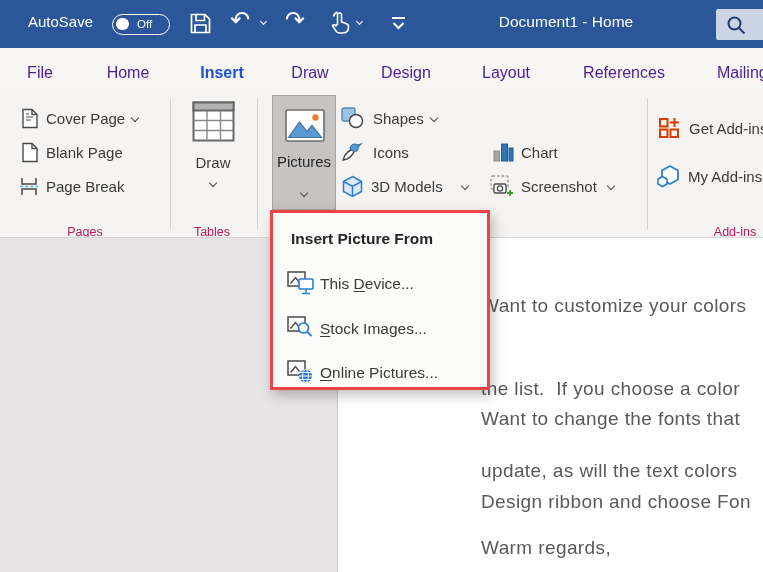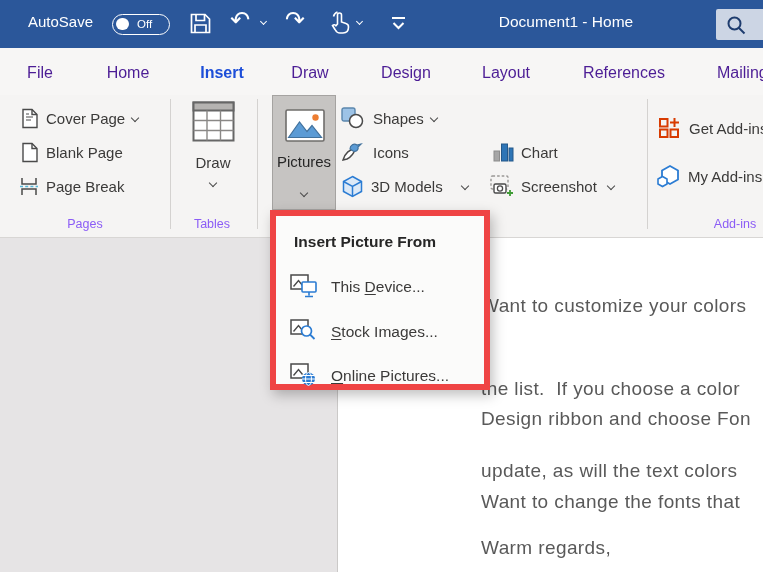--- a/index.html
+++ b/index.html
@@ -23,39 +23,39 @@
   
   .tabs { position:absolute; left:0; top:48px; width:763px; height:47px; background:#f7f6f5; }
   .tab { position:absolute; top:16px; transform:translateX(-50%); font-size:16px; color:#4c1d95; white-space:nowrap; cursor:default; }
   .tab.active { color:#1d4ed8; font-weight:bold; }
   .tab.noshift { transform:none; }
   .tab-underline { position:absolute; left:195px; top:87px; width:56px; height:3.5px; background:#2b579a; }
 
   
   .ribbon { position:absolute; left:0; top:95px; width:763px; height:143px; background:#f5f4f3; }
   .rib-row { position:absolute; display:flex; align-items:center; gap:7px; height:24px; font-size:15px; color:#3b3a39; white-space:nowrap; }
-  .group-label { position:absolute; top:122px; font-size:12.5px; color:#8b5cf6; text-align:center; }
+  .group-label { position:absolute; top:130px; font-size:12.5px; color:#be185d; text-align:center; }
   .vdiv { position:absolute; top:4px; width:1px; height:130px; background:#d4d2d0; }
   .big-btn { position:absolute; left:272px; top:0px; width:64px; height:115px; background:#c6c4c2; border:1px solid #a5a3a1; text-align:center; }
   .big-btn .lbl { position:absolute; left:0; top:57px; width:100%; font-size:15px; color:#262626; }
   .big-btn .chvwrap { position:absolute; left:28px; top:86px; }
   .tbl-btn { position:absolute; left:184px; top:6px; width:58px; text-align:center; }
   .tbl-btn .lbl { margin-top:8px; font-size:15px; color:#3b3a39; }
   .rib-bottom { position:absolute; left:0; top:142px; width:763px; height:1px; background:#d8d6d4; }
 
   
   .doc-gray { position:absolute; left:0; top:238px; width:337px; height:334px; background:#e6e4e5; }
   .doc-page { position:absolute; left:337px; top:238px; width:426px; height:334px; background:#fff; border-left:1px solid #cbc9c8; }
   .doc-text { position:absolute; left:481px; font-size:19px; line-height:27.5px; color:#595959; letter-spacing:0.4px; white-space:pre; z-index:2; }
   .p1 { top:237px; } .p2 { top:350px; } .closing { top:479px; }
 
   
-  .menu { position:absolute; left:270px; top:210px; width:220px; height:180px; background:#fbfbfa; border:6px solid #ef4444; box-shadow:3px 5px 12px rgba(0,0,0,0.25); z-index:30; }
+  .menu { position:absolute; left:270px; top:210px; width:220px; height:180px; background:#fbfbfa; border:3px solid #ef4444; box-shadow:3px 5px 12px rgba(0,0,0,0.25); z-index:30; }
   .menu-header { position:absolute; left:18px; top:17px; font-size:15.5px; font-weight:bold; color:#262626; }
-  .menu-item { position:absolute; left:14px; display:flex; align-items:center; gap:13px; height:30px; font-size:15.5px; color:#3b3a39; cursor:default; }
+  .menu-item { position:absolute; left:14px; display:flex; align-items:center; gap:5px; height:30px; font-size:15.5px; color:#3b3a39; cursor:default; }
   .menu-item .key { text-decoration:underline; text-underline-offset:2px; }
   svg { display:block; }
 </style>
 </head>
 <body>
 
 <div id="app">
 
   <div class="titlebar">
     <span class="autosave-label">AutoSave</span>
@@ -283,22 +283,22 @@
 
   <div class="doc-gray"></div>
   <div class="doc-page"></div>
 
   <div class="doc-text p1">
     <div>Want to customize your colors</div>
     <div>the list.  If you choose a color</div>
     <div>update, as will the text colors</div>
   </div>
   <div class="doc-text p2">
+    <div>Want to change the fonts that</div>
     <div>Design ribbon and choose Fon</div>
-    <div>Want to change the fonts that</div>
     <div>combination or choose one of</div>
   </div>
   <div class="doc-text closing">
     <div>Warm regards,</div>
   </div>
 
   <div class="menu">
     <div class="menu-header">Insert Picture From</div>
 
     <div class="menu-item" style="top:56px;">

